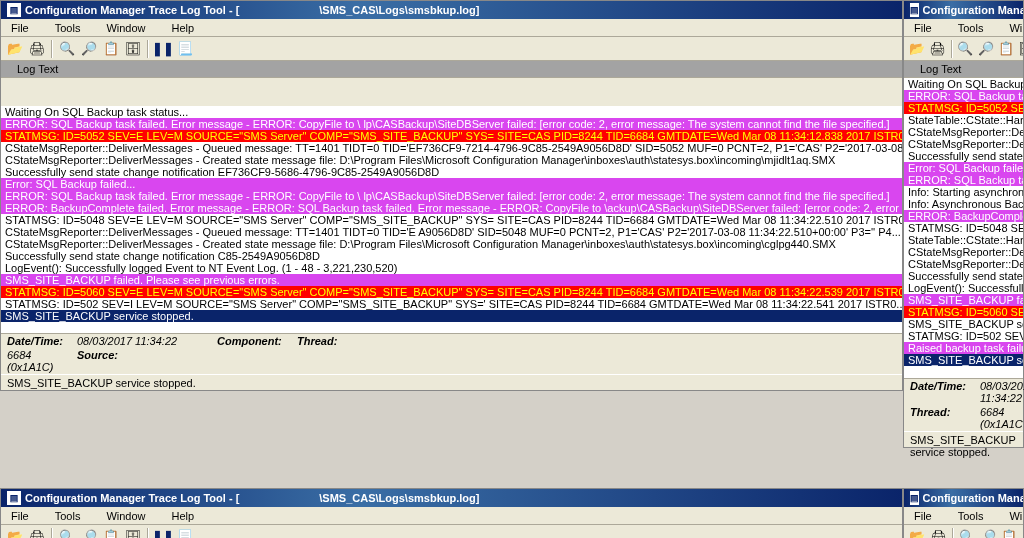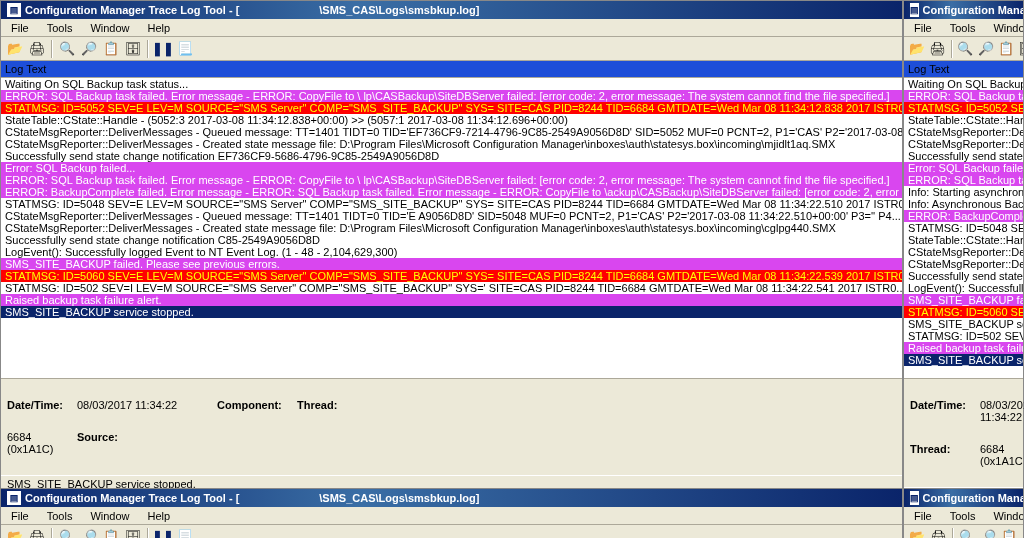--- a/index.html
+++ b/index.html
@@ -40,21 +40,21 @@
   font-size: 9px;
   display: inline-flex;
   align-items: center;
   justify-content: center;
   color: #0a246a;
 }
 .menubar {
   background: #ece9d8;
   padding: 1px 4px;
   display: flex;
-  gap: 6px;
+  gap: 14px;
   border-bottom: 1px solid #aca899;
   height: 18px;
   align-items: center;
 }
 .menubar span {
   padding: 1px 6px;
   cursor: default;
 }
 .toolbar {
   background: #ece9d8;
@@ -69,23 +69,23 @@
   width: 20px; height: 20px;
   border: 1px solid transparent;
   display: inline-flex;
   align-items: center;
   justify-content: center;
   font-size: 13px;
   cursor: default;
 }
 .tsep { width: 2px; height: 18px; border-left: 1px solid #aca899; border-right: 1px solid #fff; margin: 0 2px; }
 .logheader {
-  background: #1d4ed8;
+  background: #a3a3a3;
   border-bottom: 1px solid #aca899;
-  padding: 2px 4px;
+  padding: 2px 16px;
   font-size: 11px;
 }
 .logpane {
   background: #fff;
   overflow: hidden;
   font-size: 11px;
   line-height: 12px;
 }
 .logline {
   padding: 0 4px;
@@ -93,25 +93,26 @@
   overflow: hidden;
   height: 12px;
   color: #000;
 }
 .logline.err { background: #d946ef; color: #fff; }
 .logline.erry { background: #ff0000; color: #ffff00; }
 .logline.sel { background: #0a246a; color: #fff; }
 .infopane {
   background: #ece9d8;
   border-top: 1px solid #aca899;
-  padding: 20px 6px;
+  padding: 1px 6px;
   display: grid;
   grid-template-columns: 70px 140px 80px auto;
-  row-gap: 20px;
-  font-size: 11px;
+  row-gap: 2px;
+  font-size: 11px;
+  font-style: italic;
 }
 .infopane .lbl { font-weight: bold; }
 .status {
   background: #ece9d8;
   border-top: 1px solid #fff;
   padding: 2px 6px;
   font-size: 11px;
   height: 16px;
 }
 .win.right .menubar, .win.bright .menubar,
@@ -139,40 +140,38 @@
     <span class="tsep"></span>
     <span class="tbtn">🔍</span>
     <span class="tbtn">🔎</span>
     <span class="tbtn">📋</span>
     <span class="tbtn">🗄</span>
     <span class="tsep"></span>
     <span class="tbtn" style="color:#0a246a;font-weight:bold">❚❚</span>
     <span class="tbtn">📃</span>
   </div>
   <div class="logheader">Log Text</div>
-  <div class="logpane" id="logpane-left" style="height:300px;">
+  <div class="logpane" id="logpane-left" style="height:227px;margin-top:28px;">
       <div class="logline ">Waiting On SQL Backup task status...</div>
       <div class="logline err">ERROR: SQL Backup task failed. Error message - ERROR: CopyFile to \                                  lp\CASBackup\SiteDBServer failed: [error code: 2, error message: The system cannot find the file specified.]</div>
       <div class="logline erry">STATMSG: ID=5052 SEV=E LEV=M SOURCE="SMS Server" COMP="SMS_SITE_BACKUP" SYS=                                          SITE=CAS PID=8244 TID=6684 GMTDATE=Wed Mar 08 11:34:12.838 2017 ISTR0</div>
-      <div class="logline ">StateTable::CState::Handle - (5052:3 2017-03-08 11:34:12.838+00:00) &gt;&gt; (5057:1 2017-03-08 11:34:12.696+00:00)</div>
       <div class="logline ">CStateMsgReporter::DeliverMessages - Queued message: TT=1401 TIDT=0 TID='EF736CF9-7214-4796-9C85-2549A9056D8D' SID=5052 MUF=0 PCNT=2, P1='CAS' P2='2017-03-08 11:34:12.838+00:00' P3='' P4...</div>
       <div class="logline ">CStateMsgReporter::DeliverMessages - Created state message file: D:\Program Files\Microsoft Configuration Manager\inboxes\auth\statesys.box\incoming\mjidlt1aq.SMX</div>
       <div class="logline ">Successfully send state change notification EF736CF9-5686-4796-9C85-2549A9056D8D</div>
       <div class="logline err">Error: SQL Backup failed...</div>
       <div class="logline err">ERROR: SQL Backup task failed. Error message - ERROR: CopyFile to \                                  lp\CASBackup\SiteDBServer failed: [error code: 2, error message: The system cannot find the file specified.]</div>
       <div class="logline err">ERROR: BackupComplete failed. Error message - ERROR: SQL Backup task failed. Error message - ERROR: CopyFile to                              \ackup\CASBackup\SiteDBServer failed: [error code: 2, error message: The ...</div>
       <div class="logline ">STATMSG: ID=5048 SEV=E LEV=M SOURCE="SMS Server" COMP="SMS_SITE_BACKUP" SYS=                                          SITE=CAS PID=8244 TID=6684 GMTDATE=Wed Mar 08 11:34:22.510 2017 ISTR0...</div>
       <div class="logline ">CStateMsgReporter::DeliverMessages - Queued message: TT=1401 TIDT=0 TID='E                                    A9056D8D' SID=5048 MUF=0 PCNT=2, P1='CAS' P2='2017-03-08 11:34:22.510+00:00' P3='' P4...</div>
       <div class="logline ">CStateMsgReporter::DeliverMessages - Created state message file: D:\Program Files\Microsoft Configuration Manager\inboxes\auth\statesys.box\incoming\cglpg440.SMX</div>
       <div class="logline ">Successfully send state change notification                          C85-2549A9056D8D</div>
-      <div class="logline ">LogEvent(): Successfully logged Event to NT Event Log. (1 - 48 - 2,104,629,300)</div>
+      <div class="logline ">LogEvent(): Successfully logged Event to NT Event Log. (1 - 48 - 3,221,230,520)</div>
       <div class="logline err">SMS_SITE_BACKUP failed. Please see previous errors.</div>
       <div class="logline erry">STATMSG: ID=5060 SEV=E LEV=M SOURCE="SMS Server" COMP="SMS_SITE_BACKUP" SYS=                                          SITE=CAS PID=8244 TID=6684 GMTDATE=Wed Mar 08 11:34:22.539 2017 ISTR0...</div>
       <div class="logline ">STATMSG: ID=502 SEV=I LEV=M SOURCE="SMS Server" COMP="SMS_SITE_BACKUP" SYS='                                          SITE=CAS PID=8244 TID=6684 GMTDATE=Wed Mar 08 11:34:22.541 2017 ISTR0...</div>
-      <div class="logline err">Raised backup task failure alert.</div>
       <div class="logline sel">SMS_SITE_BACKUP service stopped.</div>
     </div>
   <div class="infopane">
     <span class="lbl">Date/Time:</span>
     <span>08/03/2017 11:34:22</span>
     <span class="lbl">Component:</span>
     <span class="lbl">Thread:</span>
     <span>6684 (0x1A1C)</span>
     <span class="lbl">Source:</span>
     <span></span>

